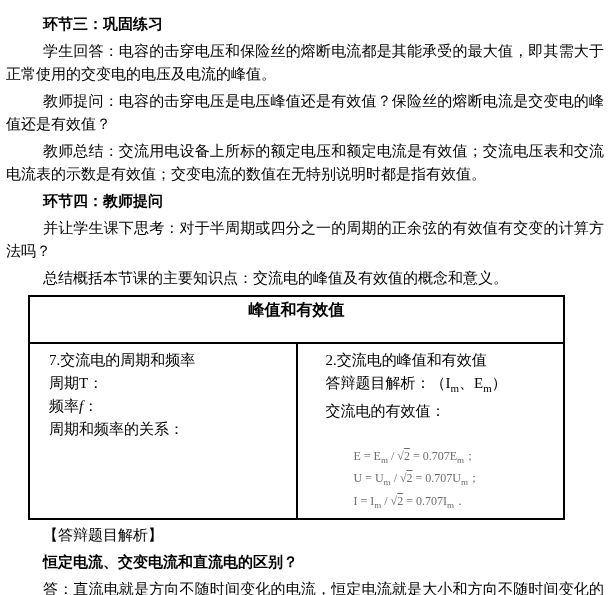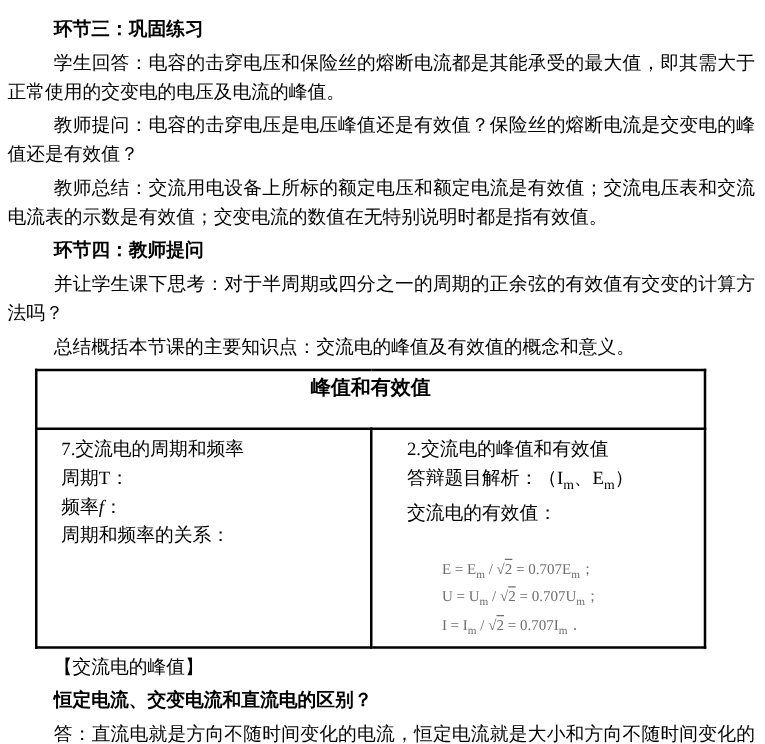--- a/index.html
+++ b/index.html
@@ -99,20 +99,20 @@
         <span class="formulas">
           <span class="formula"><span>E = E</span><sub>m</sub><span> / √</span><span class="radical">2</span><span> = 0.707E</span><sub>m</sub><span>；</span></span>
           <span class="formula"><span>U = U</span><sub>m</sub><span> / √</span><span class="radical">2</span><span> = 0.707U</span><sub>m</sub><span>；</span></span>
           <span class="formula"><span>I = I</span><sub>m</sub><span> / √</span><span class="radical">2</span><span> = 0.707I</span><sub>m</sub><span>．</span></span>
         </span>
       </td>
     </tr>
   </tbody>
     </table>
 
-  <p class="para">【交流电的峰值】</p>
+  <p class="para">【答辩题目解析】</p>
 
   <p class="para bold">恒定电流、交变电流和直流电的区别？</p>
 
 
   <p class="para">答：直流电就是方向不随时间变化的电流，恒定电流就是大小和方向不随时间变化的电流，交变电流就是大小和方向都随时间变化的电流。</p>
 
 </div>
 
 </body></html>

